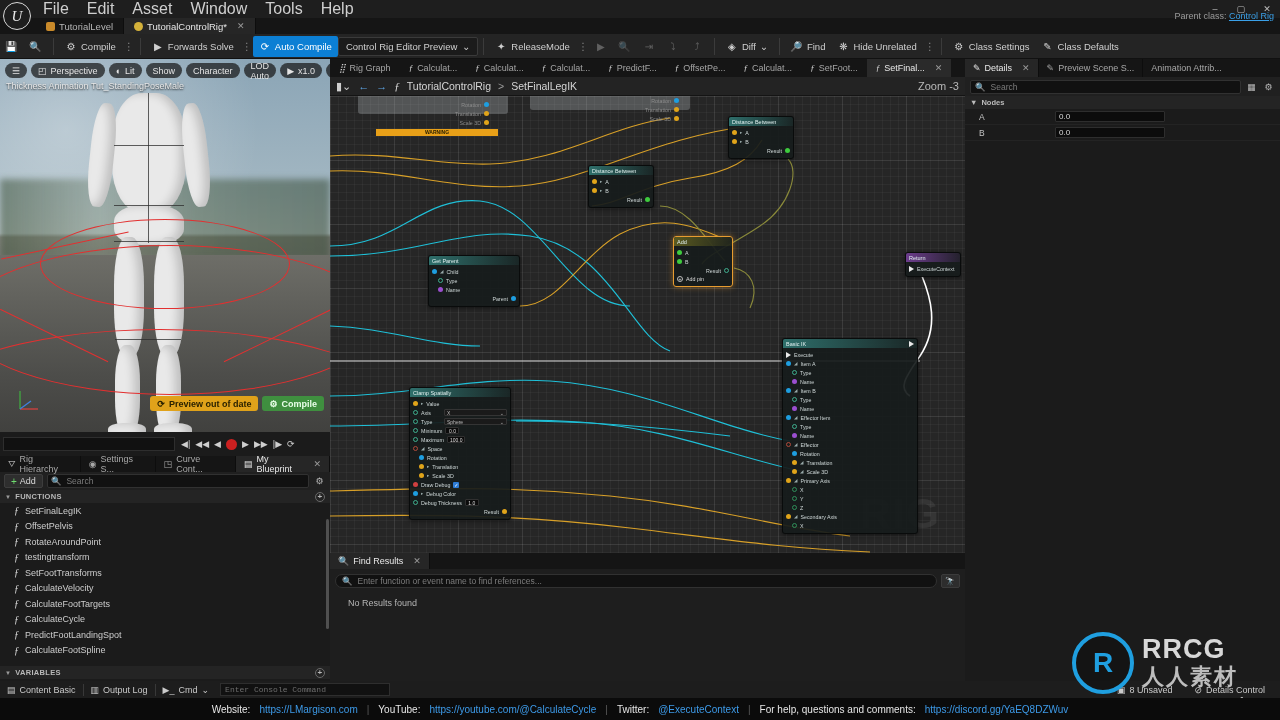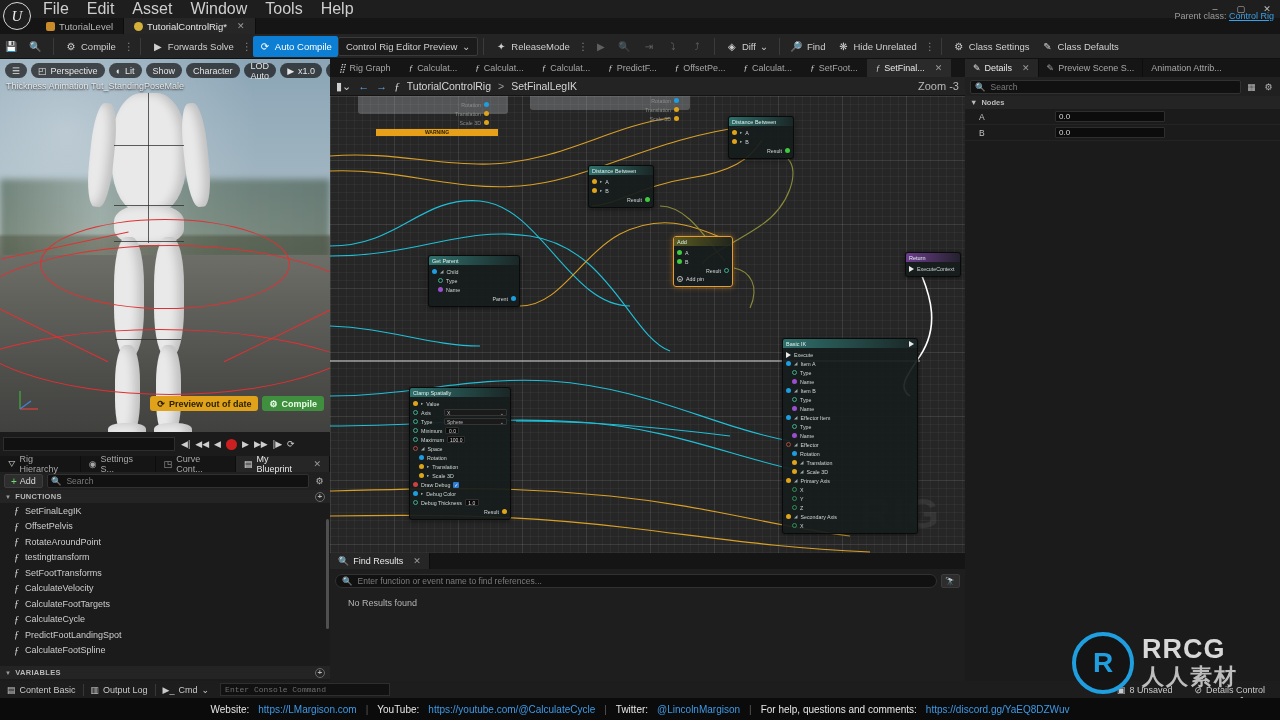--- a/index.html
+++ b/index.html
@@ -1082,19 +1082,19 @@
   </div>
 
   <div class="footer">
     <span>Website:</span>
     <a href="#">https://LMargison.com</a>
     <span class="divider">|</span>
     <span>YouTube:</span>
     <a href="#">https://youtube.com/@CalculateCycle</a>
     <span class="divider">|</span>
     <span>Twitter:</span>
-    <a href="#">@LincolnMargison</a>
+    <a href="#">@ExecuteContext</a>
     <span class="divider">|</span>
     <span>For help, questions and comments:</span>
     <a href="#">https://discord.gg/YaEQ8DZWuv</a>
   </div>
 
 </div>
 
 </body></html>

